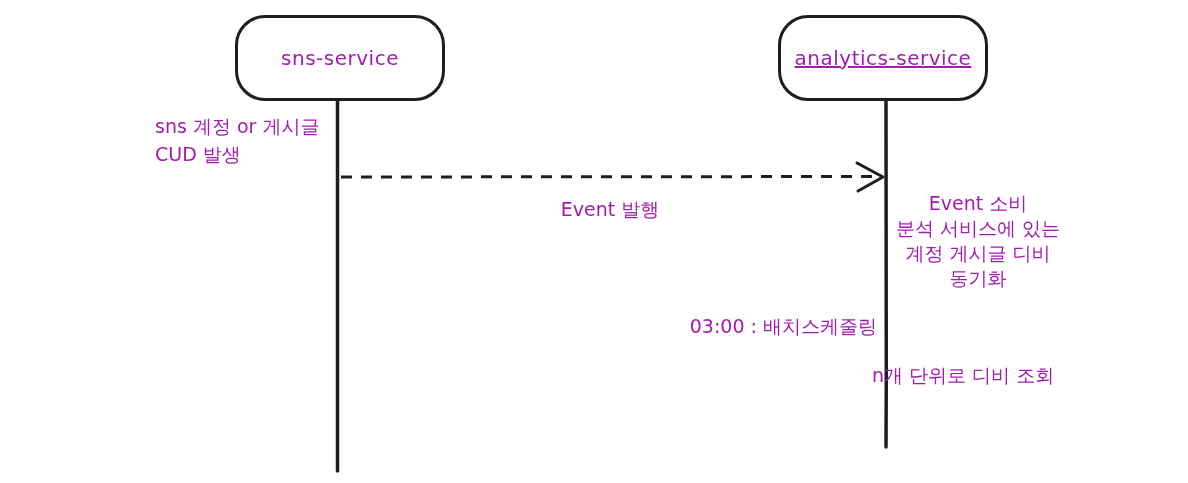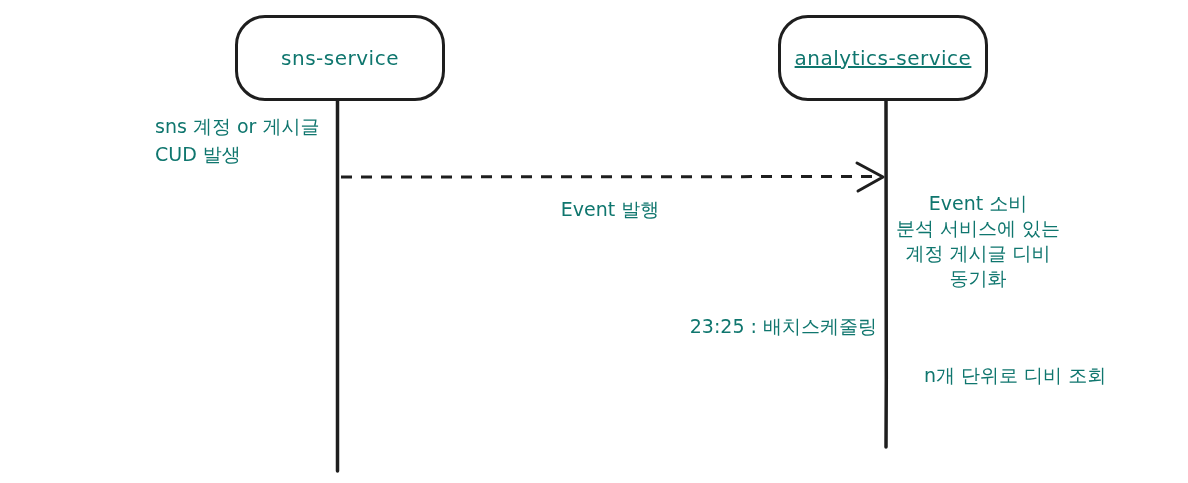--- a/index.html
+++ b/index.html
@@ -6,21 +6,21 @@
     margin: 0;
     padding: 0;
     background: #ffffff;
   }
   .canvas {
     position: relative;
     width: 1188px;
     height: 483px;
     background: #ffffff;
     font-family: "DejaVu Sans", sans-serif;
-    color: #0f766e;
+    color: #a21caf;
     overflow: hidden;
   }
   .connector-layer {
     position: absolute;
     left: 0;
     top: 0;
     width: 1188px;
     height: 483px;
     pointer-events: none;
   }
@@ -73,21 +73,21 @@
     line-height: 25px;
     text-align: center;
   }
   .note-batch {
     left: 655px;
     top: 313px;
     width: 222px;
     text-align: right;
   }
   .note-query {
-    left: 924px;
+    left: 872px;
     top: 362px;
     text-align: right;
   }
 </style>
 </head>
 <body>
 
 <div class="canvas">
 
   <svg class="connector-layer" viewBox="0 0 1188 483" xmlns="http://www.w3.org/2000/svg">
@@ -113,17 +113,17 @@
 CUD 발생</div>
 
   <div class="note note-msg-title">Event 발행</div>
 
 
   <div class="note note-consume">Event 소비
 분석 서비스에 있는
 계정 게시글 디비
 동기화</div>
 
-  <div class="note note-batch">23:25 : 배치스케줄링</div>
+  <div class="note note-batch">03:00 : 배치스케줄링</div>
 
   <div class="note note-query">n개 단위로 디비 조회</div>
 
 </div>
 
 </body></html>

